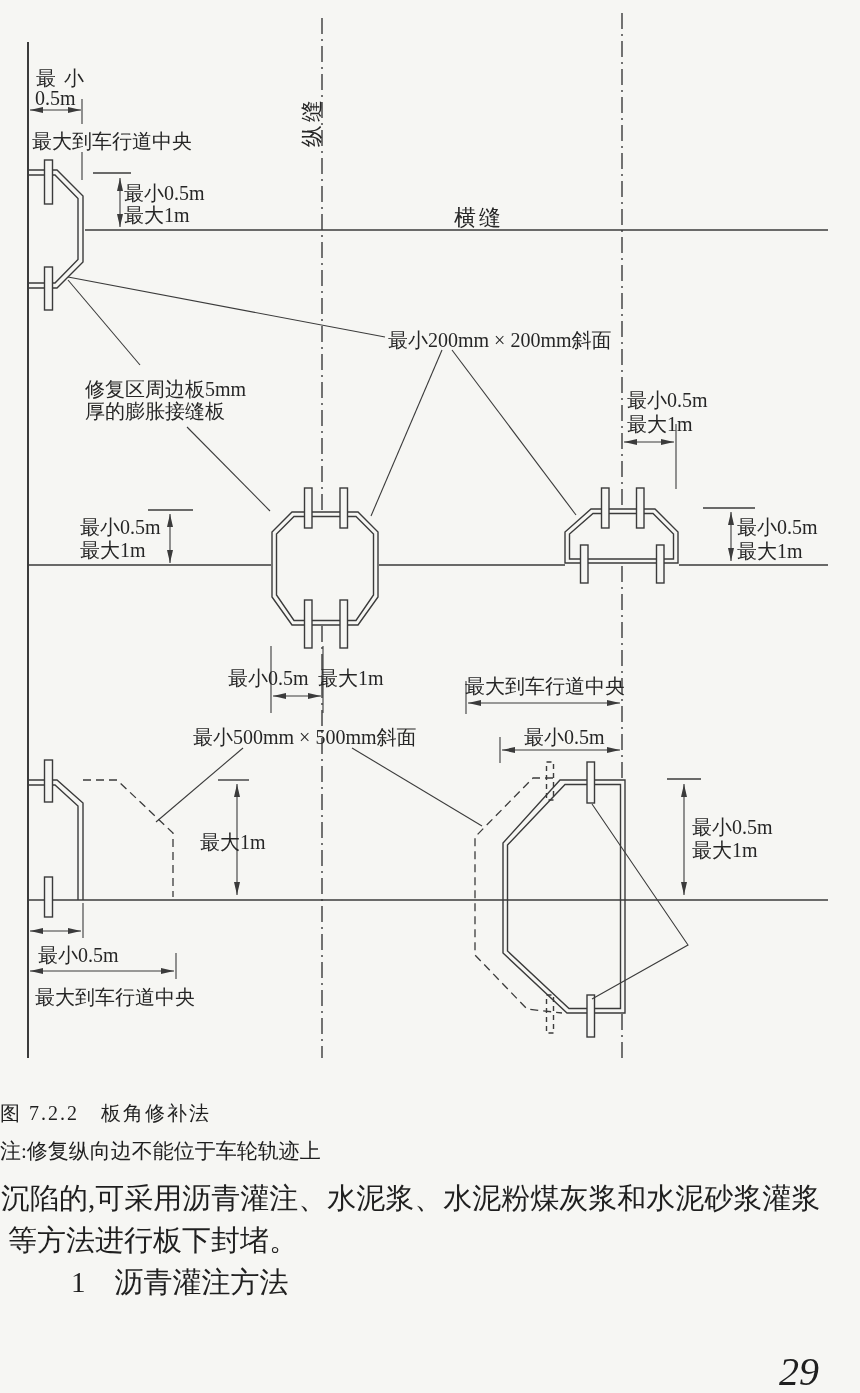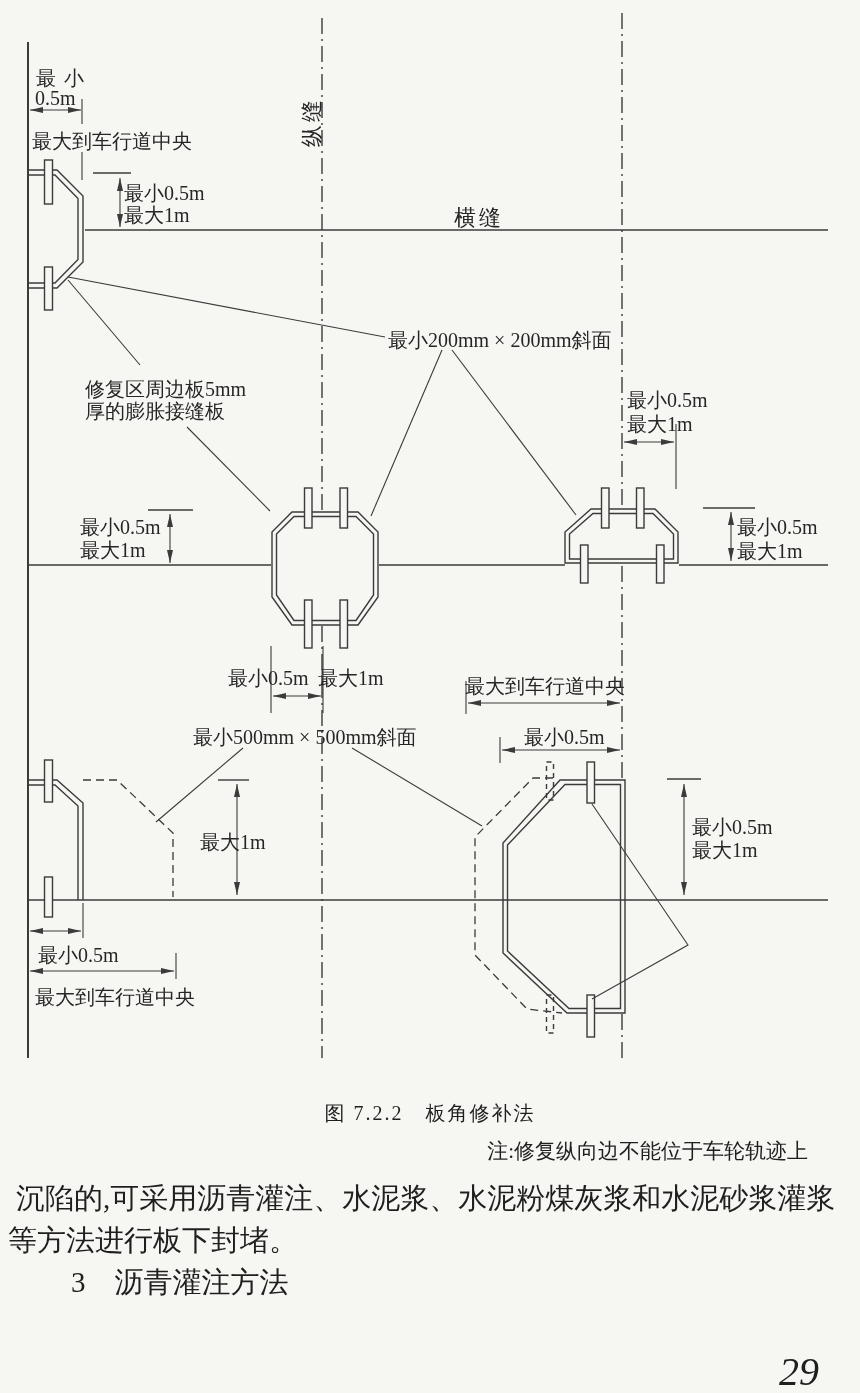--- a/index.html
+++ b/index.html
@@ -13,24 +13,24 @@
     overflow:hidden;
   }
   #diagram{position:absolute;left:0;top:0;}
   svg text{
     font-family:"Liberation Serif","DejaVu Serif",serif;
     fill:#262626;
   }
   .dimtext{font-size:20px;}
   .jointtext{font-size:22px;letter-spacing:3px;}
   .txt{position:absolute;white-space:nowrap;color:#1f1f1f;}
-  .caption{left:0;top:1100px;width:860px;text-align:center;font-size:20px;letter-spacing:2px;}
-  .note{left:0;top:1137px;width:808px;text-align:right;font-size:21px;}
+  .caption{left:0;top:1100px;width:860px;text-align:left;font-size:20px;letter-spacing:2px;}
+  .note{left:0;top:1137px;width:808px;text-align:left;font-size:21px;}
   .body-line{font-size:29px;line-height:32px;}
-  .p1{left:16px;top:1182px;text-align:center;}
+  .p1{left:1px;top:1182px;text-align:center;}
   .p2{left:8px;top:1224px;text-align:right;}
   .p3{left:71px;top:1266px;}
   .p4{left:71px;top:1309px;}
   .pageno{left:779px;top:1348px;font-size:40px;font-style:italic;}
 </style>
 </head>
 <body>
 
 <div id="page">
 
@@ -169,16 +169,16 @@
     <text class="dimtext" x="524" y="744">最小0.5m</text>
     <text class="dimtext" x="692" y="834">最小0.5m</text>
     <text class="dimtext" x="692" y="857">最大1m</text>
   </svg>
 
   <div class="txt caption">图 7.2.2　板角修补法</div>
   <div class="txt note">注:修复纵向边不能位于车轮轨迹上</div>
 
   <div class="txt body-line p1">沉陷的,可采用沥青灌注、水泥浆、水泥粉煤灰浆和水泥砂浆灌浆</div>
   <div class="txt body-line p2">等方法进行板下封堵。</div>
-  <div class="txt body-line p3">3　沥青灌注方法</div>
+  <div class="txt body-line p3">1　沥青灌注方法</div>
 
   <div class="txt pageno">29</div>
 </div>
 
 </body></html>

